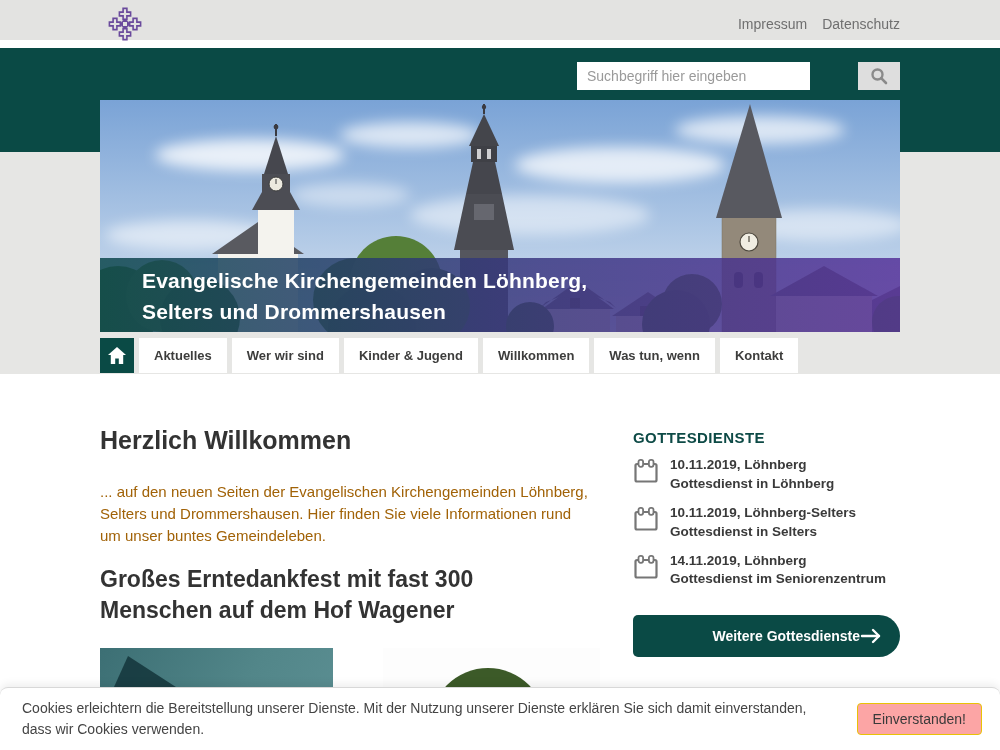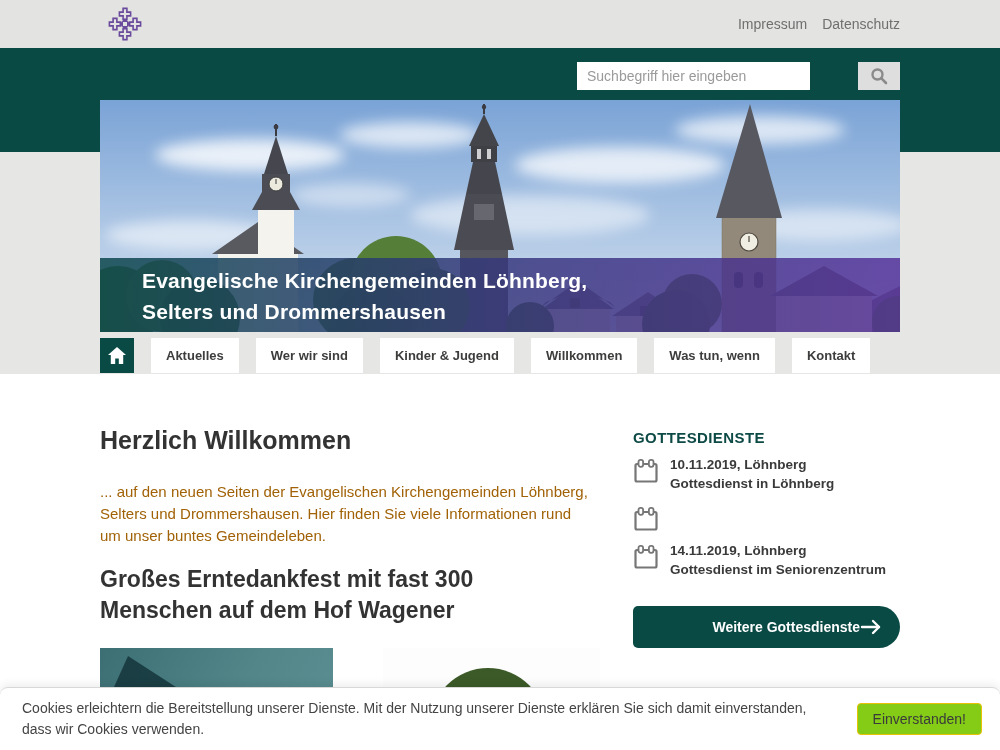--- a/index.html
+++ b/index.html
@@ -1,21 +1,21 @@
 <!DOCTYPE html>
 <html><head>
 <meta charset="utf-8">
 <style>
   * { margin:0; padding:0; box-sizing:border-box; }
   html,body { width:1000px; height:750px; }
   body { font-family:"Liberation Sans", sans-serif; background:#fff; }
   .page { position:relative; width:1000px; height:750px; overflow:hidden; background:#fff; }
 
   
-  .topbar { position:absolute; top:0; left:0; width:1000px; height:48px; background:#e3e3e1; }
+  .topbar { position:absolute; top:0; left:0; width:1000px; height:40px; background:#e3e3e1; }
   .logo { position:absolute; left:108px; top:6px; width:34px; height:36px; cursor:pointer; }
   .toplinks { position:absolute; right:100px; top:0; height:48px; display:flex; align-items:center; gap:15px; }
   .toplinks a { color:#6f6f6f; font-size:14px; text-decoration:none; cursor:pointer; }
 
   
   .tealband { position:absolute; top:48px; left:0; width:1000px; height:104px; background:#0a4a45; }
   .searchwrap { position:absolute; top:14px; right:100px; display:flex; height:28px;gap:48px; }
   .searchwrap input { width:233px; height:28px; border:none; outline:none; padding:0 10px; font-size:14px; color:#555; font-family:"Liberation Sans",sans-serif; }
   .searchwrap input::placeholder { color:#9a9a9a; }
   .searchbtn { width:42px; height:28px; background:#dedede; border:none; display:flex; align-items:center; justify-content:center; cursor:pointer; }
@@ -25,21 +25,21 @@
 
   
   .hero { position:absolute; top:100px; left:100px; width:800px; height:232px; overflow:hidden; }
   .hero svg.scene { position:absolute; top:0; left:0; }
   .hero-overlay { position:absolute; left:0; bottom:0; width:800px; height:74px;
     background:linear-gradient(90deg, rgba(13,72,78,0.86) 0%, rgba(58,54,128,0.84) 55%, rgba(84,48,152,0.84) 100%);
     color:#fff; padding:7px 0 0 42px; }
   .hero-overlay .t { font-size:21px; font-weight:bold; line-height:31px; letter-spacing:.2px; }
 
   
-  .nav { position:absolute; top:338px; left:100px; height:35px; display:flex; gap:17px; }
+  .nav { position:absolute; top:338px; left:100px; height:35px; display:flex; gap:5px; }
   .nav .home { width:34px; height:35px; background:#0a4a45; display:flex; align-items:center; justify-content:center; cursor:pointer; }
   .nav .tab { background:#fff; height:35px; display:flex; align-items:center; padding:0 15px; font-size:13px; font-weight:bold; color:#3d3d3c; cursor:pointer; white-space:nowrap; }
 
   
   .main { position:absolute; top:374px; left:100px; width:800px; display:flex; }
   .leftcol { width:500px; }
   .leftcol h1 { margin-top:52px; font-size:25px; font-weight:bold; color:#333; }
   .leftcol p.intro { margin-top:26px; font-size:15px; color:#a16207; line-height:1.45; width:492px; }
   .leftcol h2 { margin-top:18px; font-size:23px; font-weight:bold; color:#333; line-height:1.35; width:475px; }
   .imgrow { margin-top:22px; display:flex; gap:50px; }
@@ -54,21 +54,21 @@
   .event .txt { font-size:13.5px; font-weight:bold; color:#3a3a3a; line-height:1.4; }
   .more-btn { margin-top:26px; width:267px; height:42px; background:#0a4a45; border:none; border-radius:5px 21px 21px 5px;
     display:flex; align-items:center; color:#fff; font-weight:bold; font-size:14px; padding:0 18px 0 20px; cursor:pointer; font-family:"Liberation Sans",sans-serif; }
   .more-btn .lbl { flex:1; text-align:right; }
 
   
   .cookiebar { position:absolute; left:0; right:0; bottom:0; height:63px; background:#fff; z-index:20;
     border-top:1px solid #d8d8d8; border-radius:8px 8px 0 0; box-shadow:0 -3px 8px rgba(0,0,0,.07);
     display:flex; align-items:center; padding:0 18px 0 22px; }
   .cookiebar .msg { width:800px; font-size:14px; color:#444; line-height:1.5; }
-  .cookie-accept { margin-left:auto; background:#84cc16; border:1px solid #e8c206; border-radius:4px;
+  .cookie-accept { margin-left:auto; background:#fca5a5; border:1px solid #e8c206; border-radius:4px;
     padding:7px 15px; font-size:14px; color:#3a3a3a; cursor:pointer; font-family:"Liberation Sans",sans-serif; white-space:nowrap; }
 </style>
 </head>
 <body>
 
 <div class="page">
 
   <div class="topbar">
     <svg class="logo" viewBox="0 0 34 36">
       <defs>
@@ -250,20 +250,24 @@
           <div>Gottesdienst in Löhnberg</div>
         </div>
       </div>
 
       <div class="event">
         <svg class="cal" width="26" height="26" viewBox="0 0 26 26">
           <rect x="2.5" y="6" width="21" height="17.5" rx="1.5" fill="none" stroke="#767676" stroke-width="2.2"></rect>
           <rect x="5.5" y="1.8" width="4.6" height="7" rx="2" fill="#fff" stroke="#767676" stroke-width="1.8"></rect>
           <rect x="15.9" y="1.8" width="4.6" height="7" rx="2" fill="#fff" stroke="#767676" stroke-width="1.8"></rect>
         </svg>
+        <div class="txt">
+          <div>10.11.2019, Löhnberg-Selters</div>
+          <div>Gottesdienst in Selters</div>
+        </div>
       </div>
 
       <div class="event">
         <svg class="cal" width="26" height="26" viewBox="0 0 26 26">
           <rect x="2.5" y="6" width="21" height="17.5" rx="1.5" fill="none" stroke="#767676" stroke-width="2.2"></rect>
           <rect x="5.5" y="1.8" width="4.6" height="7" rx="2" fill="#fff" stroke="#767676" stroke-width="1.8"></rect>
           <rect x="15.9" y="1.8" width="4.6" height="7" rx="2" fill="#fff" stroke="#767676" stroke-width="1.8"></rect>
         </svg>
         <div class="txt">
           <div>14.11.2019, Löhnberg</div>

